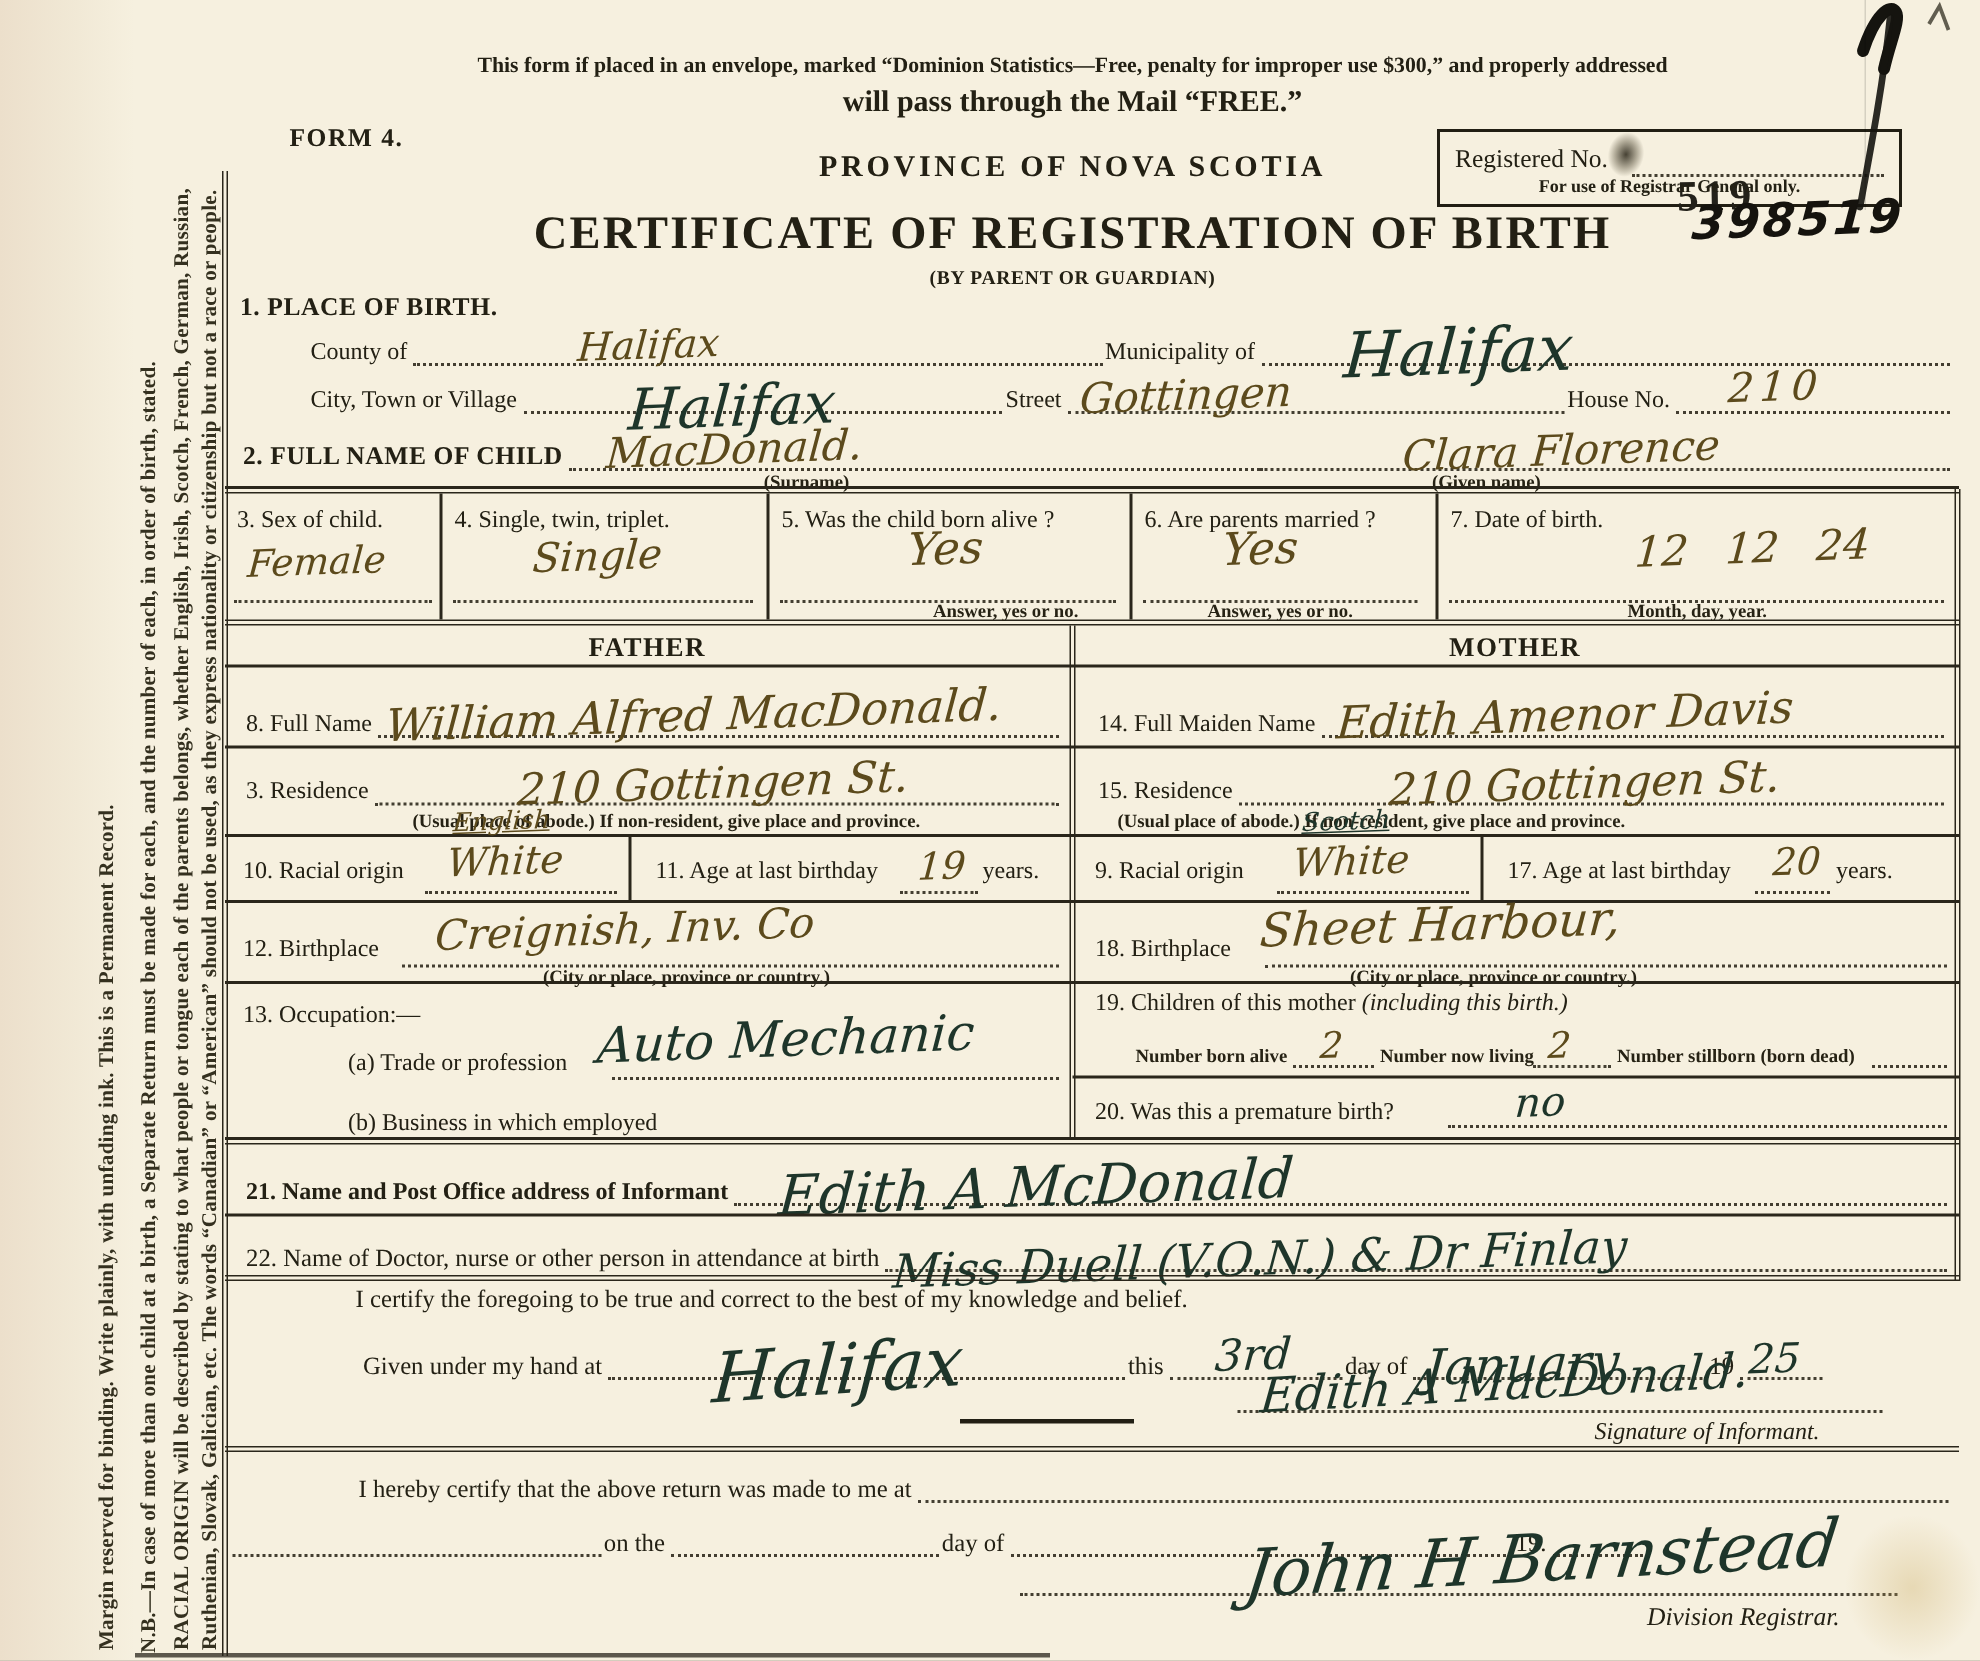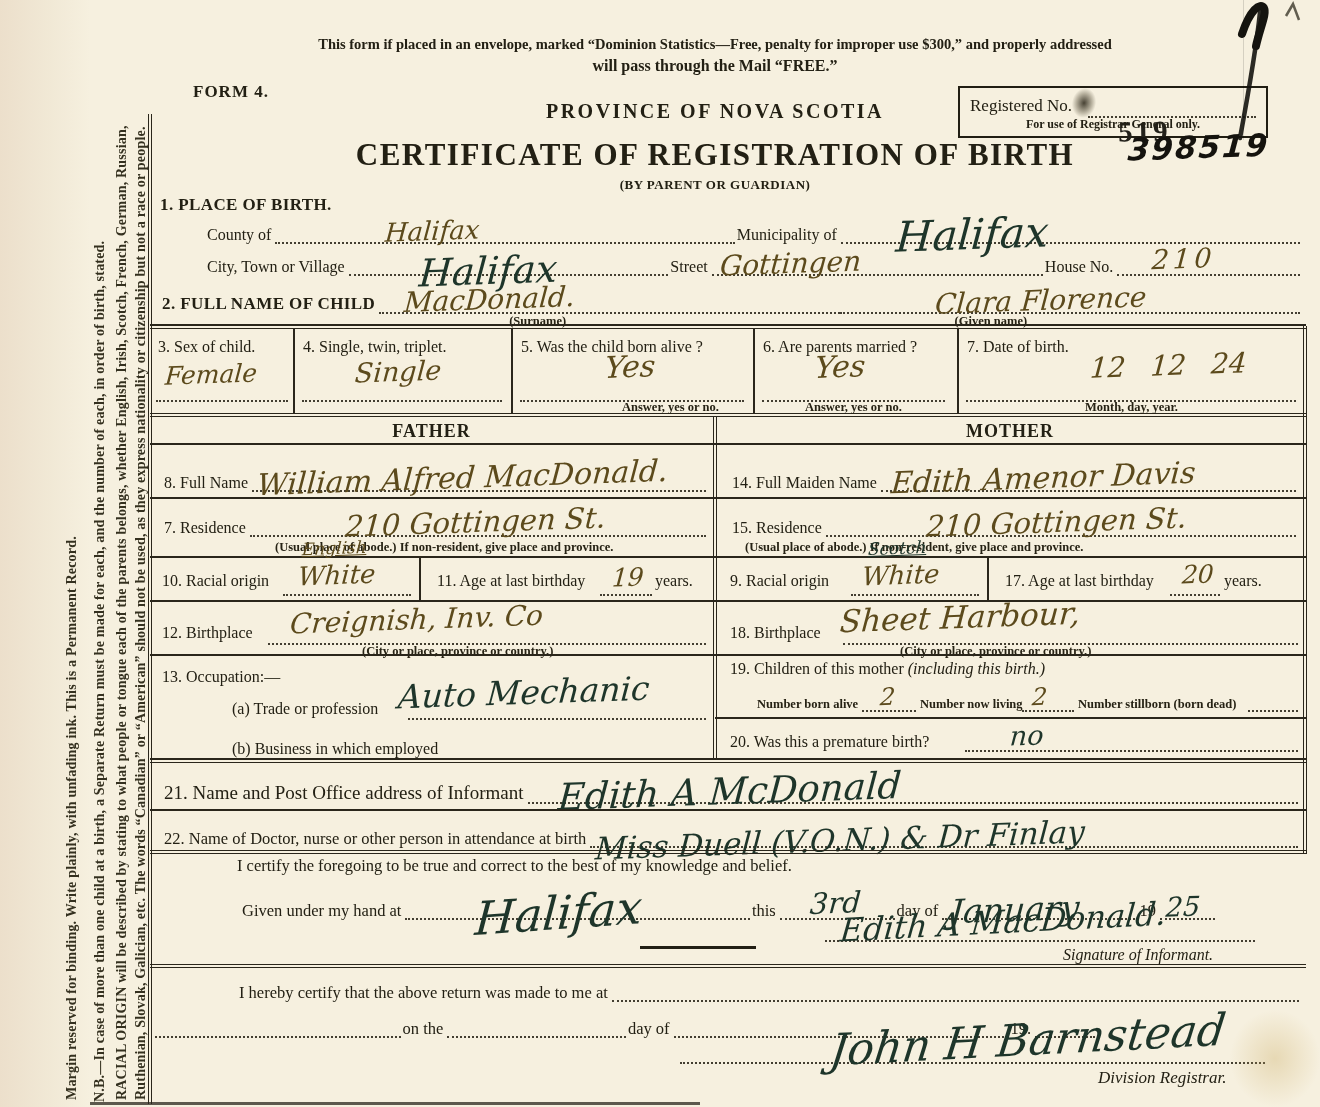--- a/index.html
+++ b/index.html
@@ -37,21 +37,21 @@
 
   <div class="vtext" style="left:64px;top:1100px;">Margin reserved for binding.   Write plainly, with unfading ink.   This is a Permanent Record.</div>
   <div class="vtext" style="left:92px;top:1102px;">N.B.—In case of more than one child at a birth, a Separate Return must be made for each, and the number of each, in order of birth, stated.</div>
   <div class="vtext" style="left:114px;top:1100px;">RACIAL ORIGIN will be described by stating to what people or tongue each of the  parents belongs,  whether English, Irish, Scotch, French, German, Russian,</div>
   <div class="vtext" style="left:133px;top:1100px;">Ruthenian, Slovak, Galician, etc.   The words “Canadian” or “American” should not be used, as they express nationality or citizenship but not a race or people.</div>
 
   <div class="vdr" style="left:148px;top:114px;height:990px;"></div>
   <div class="vdr" style="left:1303px;top:326px;height:528px;"></div>
 
   <div class="abs ctr" style="left:200px;top:36px;width:1030px;font-size:14.5px;font-weight:600;">This form if placed in an envelope, marked “Dominion Statistics—Free, penalty for improper use $300,” and properly addressed</div>
-  <div class="abs ctr" style="left:200px;top:57px;width:1030px;font-size:16px;font-weight:600;">will pass through the Mail “FREE.”</div>
+  <div class="abs ctr" style="left:200px;top:57px;width:1030px;font-size:20px;font-weight:600;">will pass through the Mail “FREE.”</div>
 
   <div class="abs" style="left:193px;top:82px;font-size:17px;font-weight:600;letter-spacing:1px;">FORM 4.</div>
   <div class="abs ctr" style="left:155px;top:137px;width:1120px;font-size:31px;font-weight:bold;letter-spacing:1.5px;">CERTIFICATE OF REGISTRATION OF BIRTH</div>
   <div class="abs ctr" style="left:155px;top:100px;width:1120px;font-size:20px;font-weight:bold;letter-spacing:2.5px;">PROVINCE OF NOVA SCOTIA</div>
   <div class="abs ctr" style="left:155px;top:177px;width:1120px;font-size:13px;font-weight:bold;letter-spacing:.5px;">(BY PARENT OR GUARDIAN)</div>
 
   <div class="abs" style="left:958px;top:86px;width:306px;height:48px;border:2px solid #211e13;">
     <div class="abs" style="left:10px;top:8px;font-size:17px;">Registered No.</div>
     <div class="dot" style="left:128px;top:26px;width:168px;"></div>
     <div class="abs" style="left:112px;top:0px;width:24px;height:30px;border-radius:45%;transform:rotate(12deg);background:radial-gradient(closest-side,#474234 0%,#6d665280 60%,transparent 100%);"></div>
@@ -149,21 +149,21 @@
   </div>
   <div class="row" style="left:730px;top:450px;width:566px;height:42px;">
     <span class="lbl">14. Full Maiden Name</span>
     <span class="fill">
       <span class="hwa ib" style="left:10px;bottom:-3px;font-size:30px;">Edith Amenor Davis</span>
     </span>
   </div>
   <div class="rule" style="left:150px;top:497px;width:1156px;"></div>
 
   <div class="row" style="left:162px;top:503px;width:544px;height:34px;">
-    <span class="lbl">7. Residence</span>
+    <span class="lbl">3. Residence</span>
     <span class="fill">
       <span class="hwa ib" style="left:95px;bottom:-2px;font-size:29px;">210 Gottingen St.</span>
     </span>
   </div>
   <div class="cap" style="left:275px;top:540px;">(Usual place of abode.)   If non-resident, give place and province.</div>
   <div class="row" style="left:730px;top:503px;width:566px;height:34px;">
     <span class="lbl">15. Residence</span>
     <span class="fill">
       <span class="hwa ib" style="left:100px;bottom:-2px;font-size:29px;">210 Gottingen St.</span>
     </span>
@@ -224,21 +224,21 @@
   <div class="dot" style="left:1248px;top:708px;width:50px;"></div>
   <div class="rule" style="left:715px;top:717px;width:591px;"></div>
 
   <div class="vlab" style="left:730px;top:733px;">20. Was this a premature birth?</div>
   <div class="hwa ig" style="left:1010px;top:722px;font-size:27px;">no</div>
   <div class="dot" style="left:965px;top:748px;width:333px;"></div>
 
   <div class="dr" style="left:150px;top:758px;width:1156px;"></div>
 
   <div class="row" style="left:162px;top:768px;width:1136px;height:36px;">
-    <span class="lbl" style="font-size:19px;">21. Name and Post Office address of Informant</span>
+    <span class="lbl" style="font-size:16px;font-weight:bold;">21. Name and Post Office address of Informant</span>
     <span class="fill">
       <span class="hwa ig" style="left:30px;bottom:-8px;font-size:37px;">Edith A McDonald</span>
     </span>
   </div>
   <div class="rule" style="left:150px;top:809px;width:1156px;"></div>
   <div class="row" style="left:162px;top:814px;width:1136px;height:34px;">
     <span class="lbl" style="font-size:16.5px;">22. Name of Doctor, nurse or other person in attendance at birth</span>
     <span class="fill">
       <span class="hwa ig" style="left:5px;bottom:-10px;font-size:31px;">Miss Duell (V.O.N.) &amp; Dr Finlay</span>
     </span>

